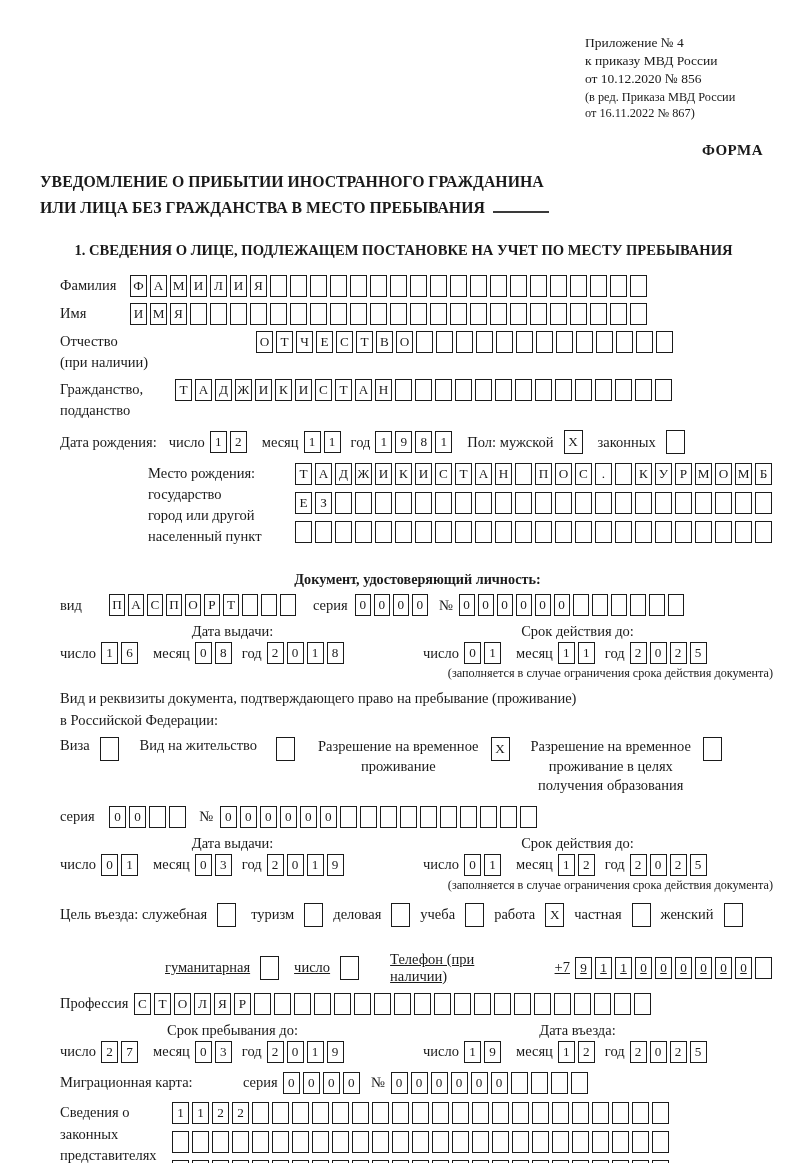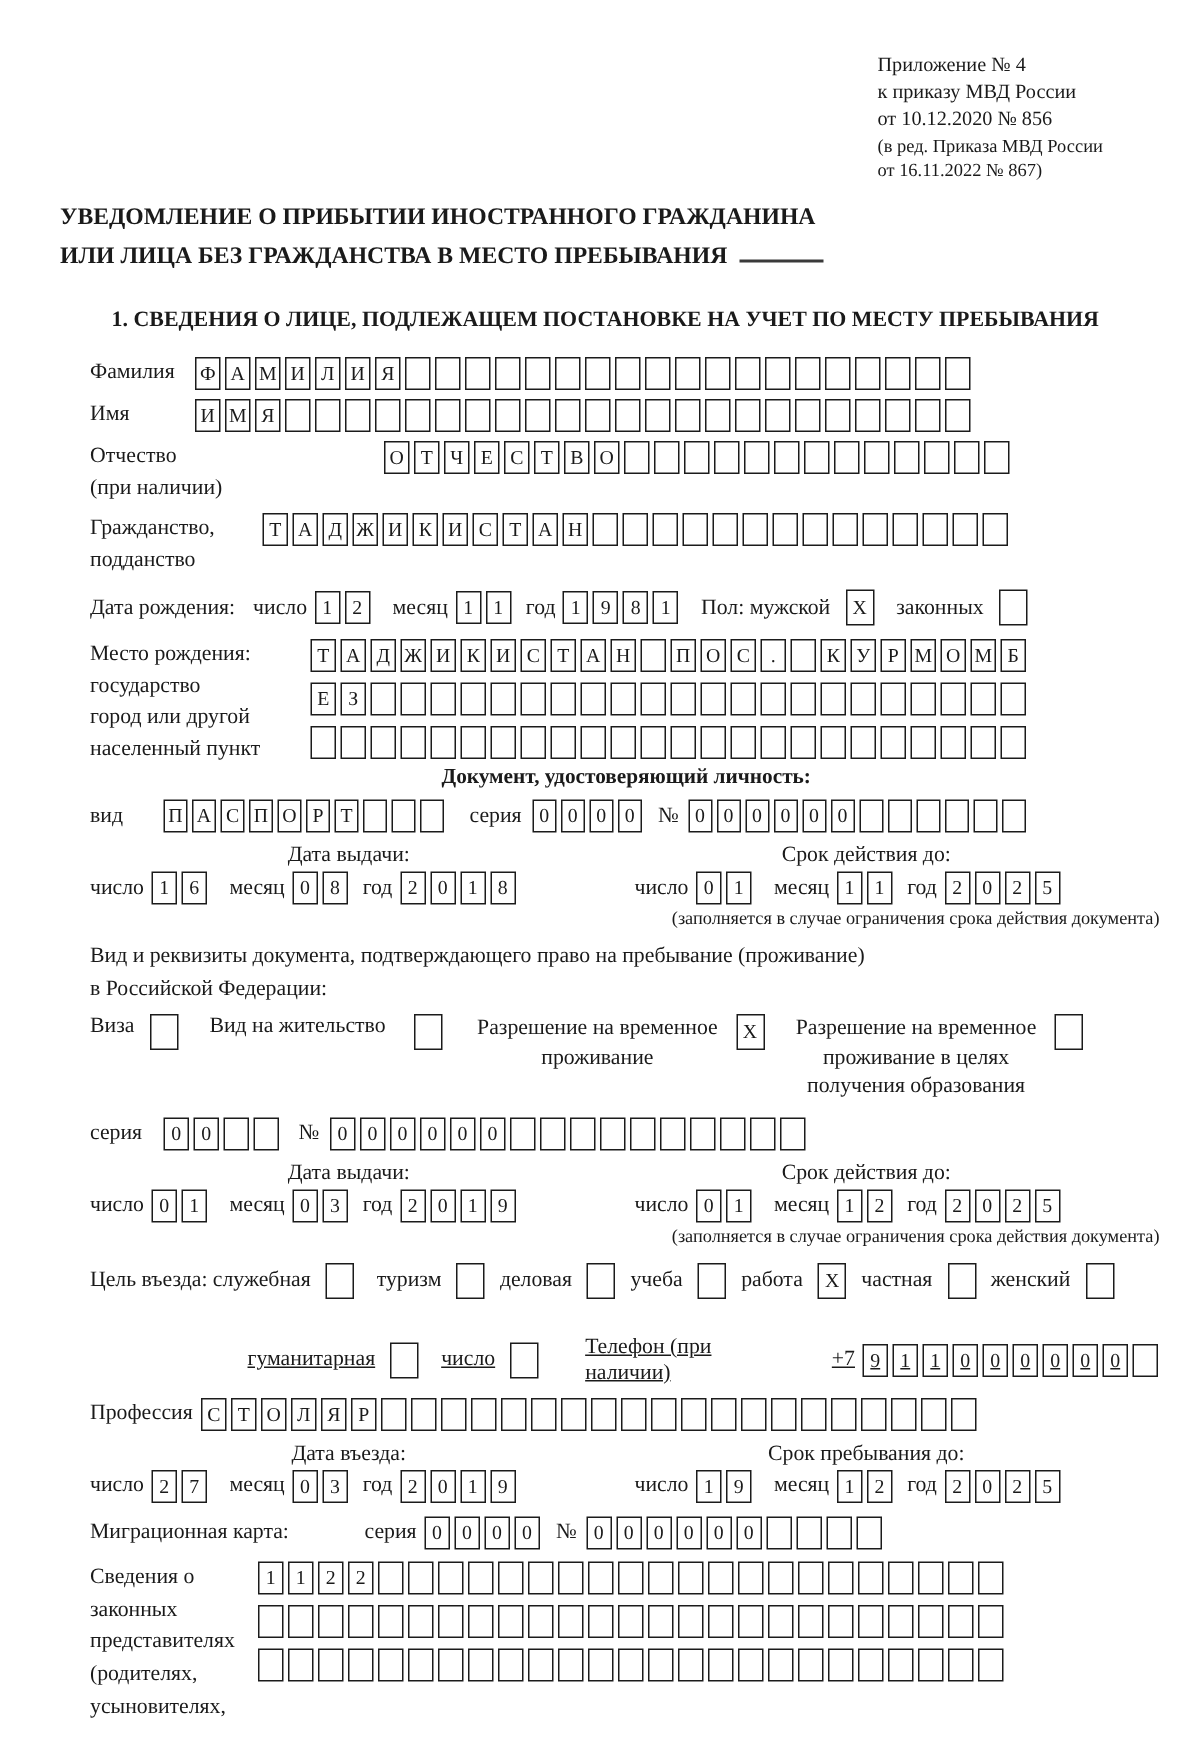--- a/index.html
+++ b/index.html
@@ -31,21 +31,21 @@
   }
   .c16 .cell { width:16px; }
   .cb { margin-left:5px; }
   .cb .cell { width:19px; height:24px; }
   .stack .cells { margin-bottom:7px; }
   .stack .cells:last-child { margin-bottom:0; }
   .il { margin-right:5px; }
   .gapL { margin-left:12px; }
   .gapS { margin-left:7px; }
   
-  .dochead { text-align:center; font-weight:bold; margin-top:0; font-size:14.2px; }
+  .dochead { text-align:center; font-weight:bold; margin-top:24px; font-size:14.2px; }
   
   .dhdr { display:flex; margin-top:7px; }
   .dhdr > div { width:345px; text-align:center; }
   .drow { display:flex; margin-top:2px; align-items:center; }
   .dhalf { width:345px; display:flex; align-items:center; }
   .fnote { font-size:12.2px; text-align:right; margin-top:2px; padding-right:2px; }
   .plain { margin-top:9px; }
   
   .ml { text-align:center; line-height:1.35; }
   .visa-row { margin-top:8px; }
@@ -59,20 +59,21 @@
 
   <div class="hdr">
     <div>Приложение № 4</div>
     <div>к приказу МВД России</div>
     <div>от 10.12.2020 № 856</div>
     <div class="small">
       <div>(в ред. Приказа МВД России</div>
       <div>от 16.11.2022 № 867)</div>
     </div>
   </div>
+  <div class="forma">ФОРМА</div>
 
   <div class="title">
     <div>УВЕДОМЛЕНИЕ О ПРИБЫТИИ ИНОСТРАННОГО ГРАЖДАНИНА</div>
     <div><span>ИЛИ ЛИЦА БЕЗ ГРАЖДАНСТВА В МЕСТО ПРЕБЫВАНИЯ</span><span class="uline"></span></div>
   </div>
 
   <div class="sect">1. СВЕДЕНИЯ О ЛИЦЕ, ПОДЛЕЖАЩЕМ ПОСТАНОВКЕ НА УЧЕТ ПО МЕСТУ ПРЕБЫВАНИЯ</div>
 
   <div class="frow" style="margin-top:16px;">
     <div class="lab w70">Фамилия</div>
@@ -224,21 +225,21 @@
     <span class="il gapL">Пол: мужской</span>
     <span class="cells cb">
         <span class="cell">X</span>
       </span>
     <span class="il gapL">законных</span>
     <span class="cells cb">
         <span class="cell"></span>
       </span>
   </div>
 
-  <div class="frow top" style="margin-top:9px;">
+  <div class="frow top" style="margin-top:9px;justify-content:flex-end;">
     <div class="lab w145">
       <div>Место рождения:</div>
       <div>государство</div>
       <div>город или другой</div>
       <div>населенный пункт</div>
     </div>
     <div class="stack">
       <div class="cells">
           <span class="cell">Т</span>
           <span class="cell">А</span>
@@ -592,22 +593,22 @@
         <span class="cell"></span>
         <span class="cell"></span>
         <span class="cell"></span>
         <span class="cell"></span>
         <span class="cell"></span>
         <span class="cell"></span>
       </div>
   </div>
 
   <div class="dhdr">
+    <div>Срок пребывания до:</div>
     <div>Дата въезда:</div>
-    <div>Срок пребывания до:</div>
   </div>
   <div class="drow">
     <div class="dhalf">
       <span class="il">число</span>
       <span class="cells">
           <span class="cell">2</span>
           <span class="cell">7</span>
         </span>
       <span class="il gapL">месяц</span>
       <span class="cells">

